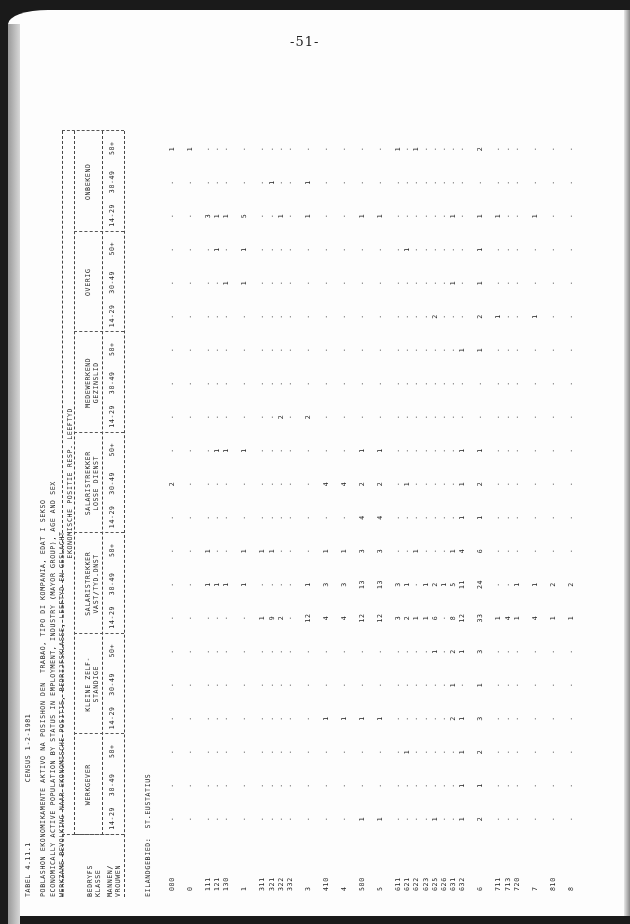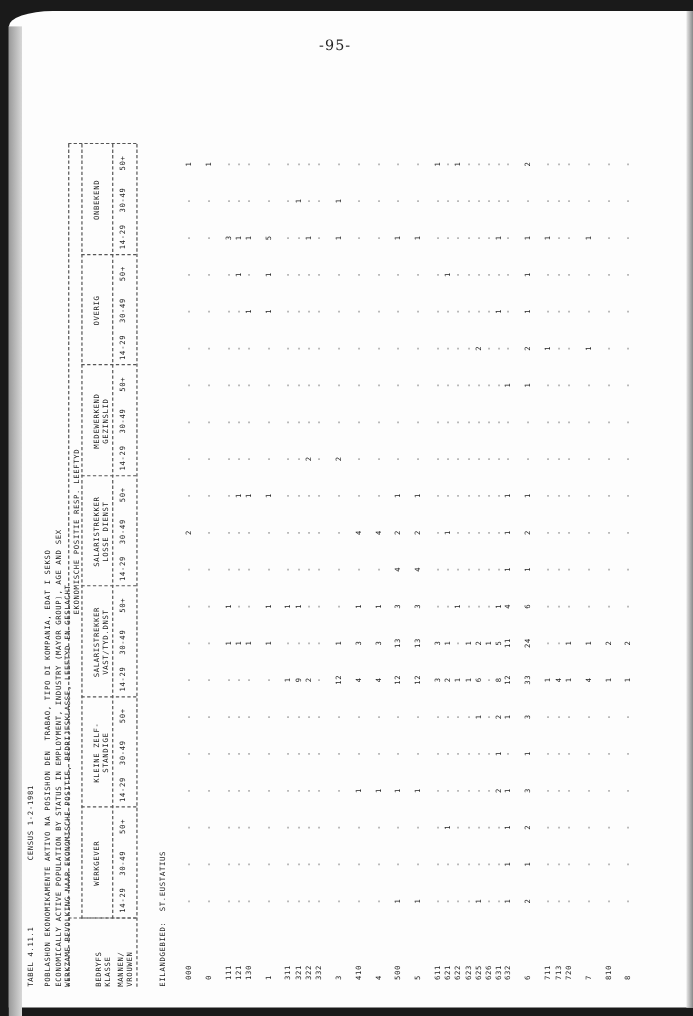--- a/index.html
+++ b/index.html
@@ -18,21 +18,21 @@
   .grouphead{position:absolute;text-align:center;line-height:8px;}
   .agehead{position:absolute;text-align:center;}
   .vbar{position:absolute;border-left:1px dashed #555;}
 </style>
 </head>
 <body>
 
 <div class="page">
   <div class="spine"></div>
   <div class="rightshade"></div>
-  <div class="pagenum">-95-</div>
+  <div class="pagenum">-51-</div>
 
   <div class="sheet" id="sheet">
     <div class="title">
       <div class="line"><span>TABEL 4.11.1</span><span style="display:inline-block;width:60px"></span><span>CENSUS 1-2-1981</span></div>
       <div style="height:6px"></div>
       <div class="line">POBLASHON EKONOMIKAMENTE AKTIVO NA POSISHON DEN  TRABAO, TIPO DI KOMPANIA, EDAT I SEKSO</div>
       <div class="line">ECONOMICALLY ACTIVE POPULATION BY STATUS IN EMPLOYMENT, INDUSTRY (MAYOR GROUP), AGE AND SEX</div>
       <div class="line">WERKZAME BEVOLKING NAAR EKONOMISCHE POSITIE, BEDRIJFSKLASSE, LEEFTYD EN GESLACHT</div>
     </div>
     <div id="tablearea">

